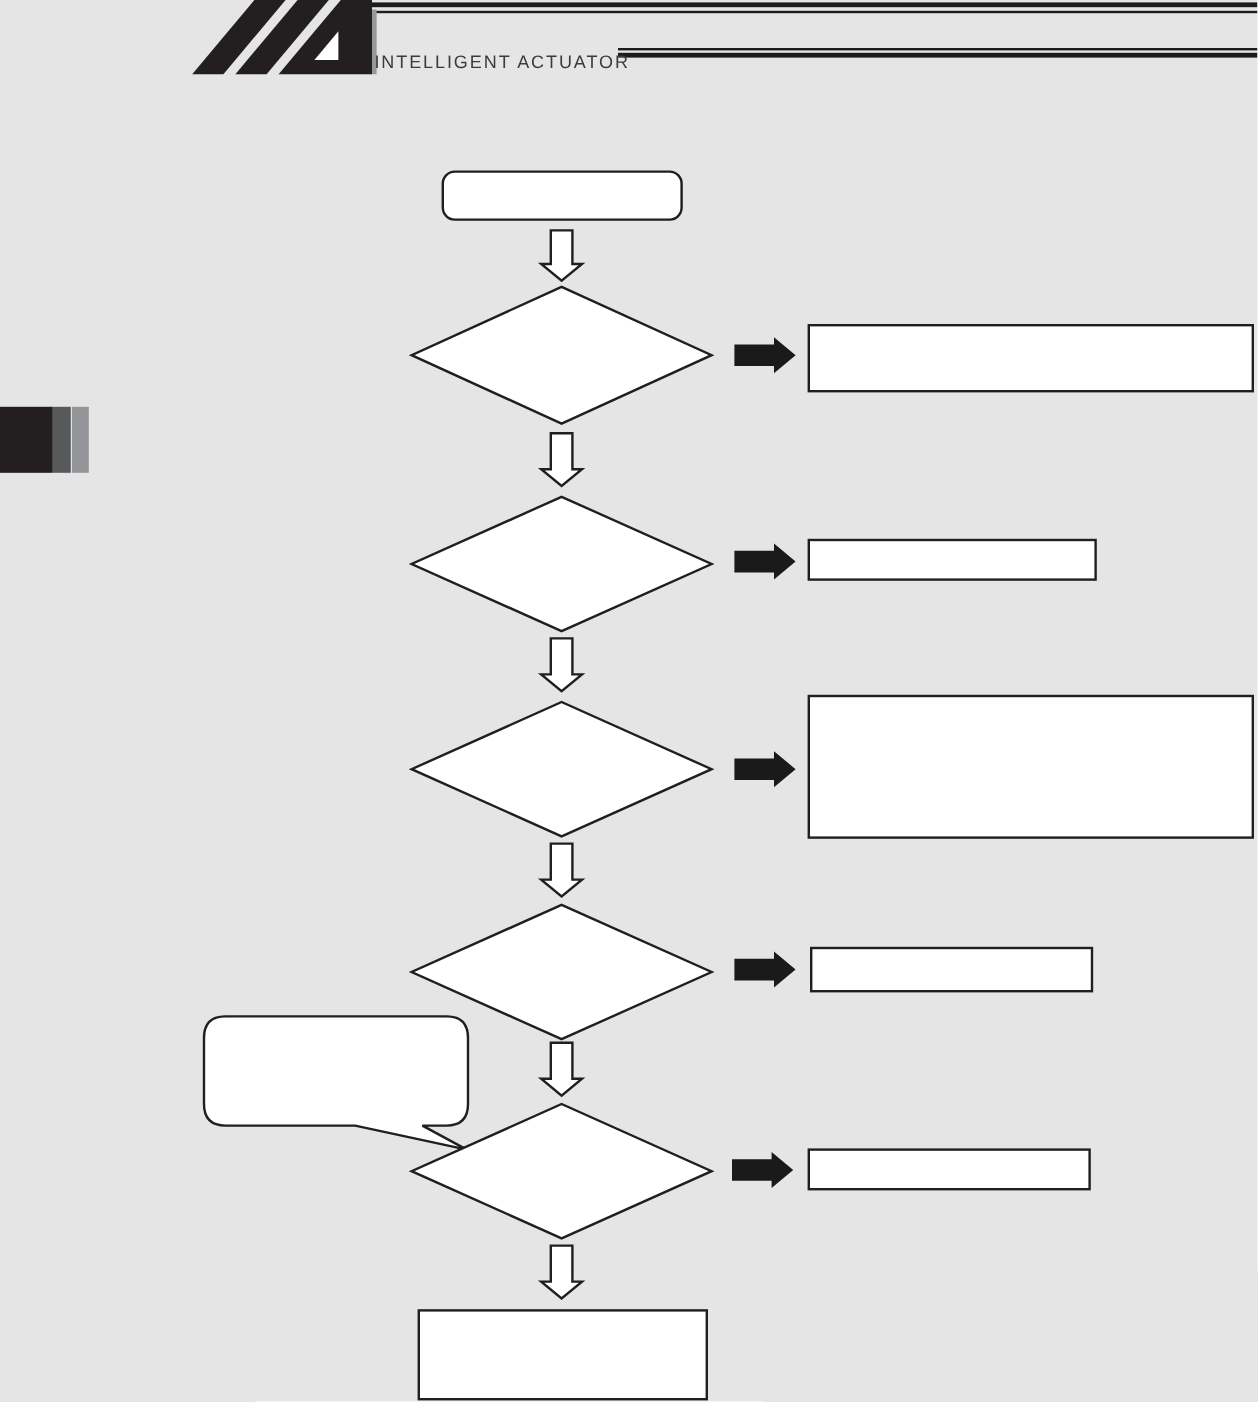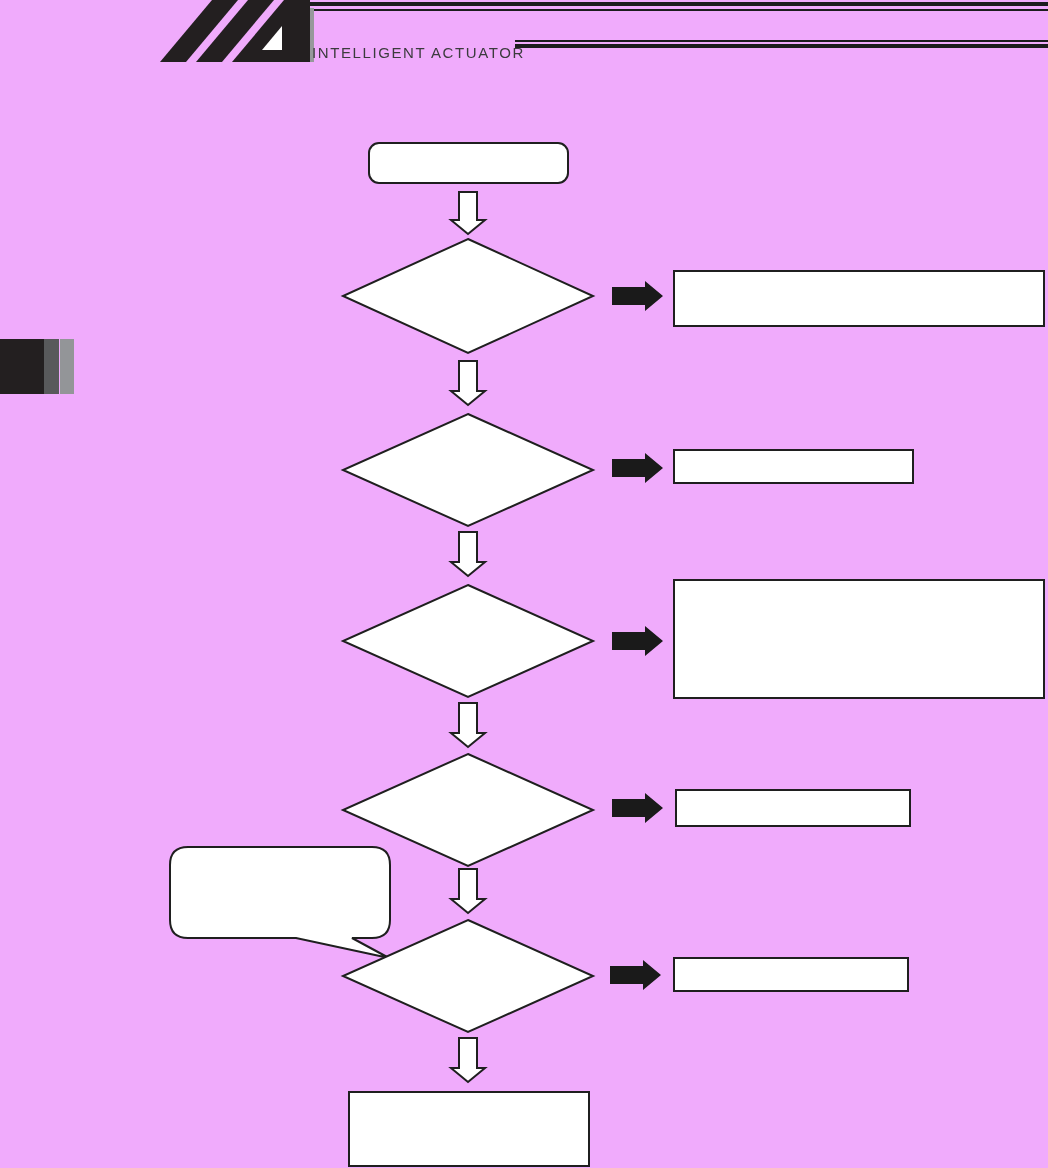--- a/index.html
+++ b/index.html
@@ -1,20 +1,20 @@
 <!DOCTYPE html>
 <html><head>
 <meta charset="utf-8">
 <style>
   html, body { margin: 0; padding: 0; background: #ffffff; }
   .page {
     position: relative;
     width: 1048px;
     height: 1168px;
-    background: #f0abfc;
+    background: #e5e5e5;
     overflow: hidden;
     font-family: "Liberation Sans", sans-serif;
   }
   .abs { position: absolute; }
   .rule { position: absolute; background: #1c1c1e; }
   .brand {
     position: absolute;
     left: 312px;
     top: 44px;
     font-size: 15px;

